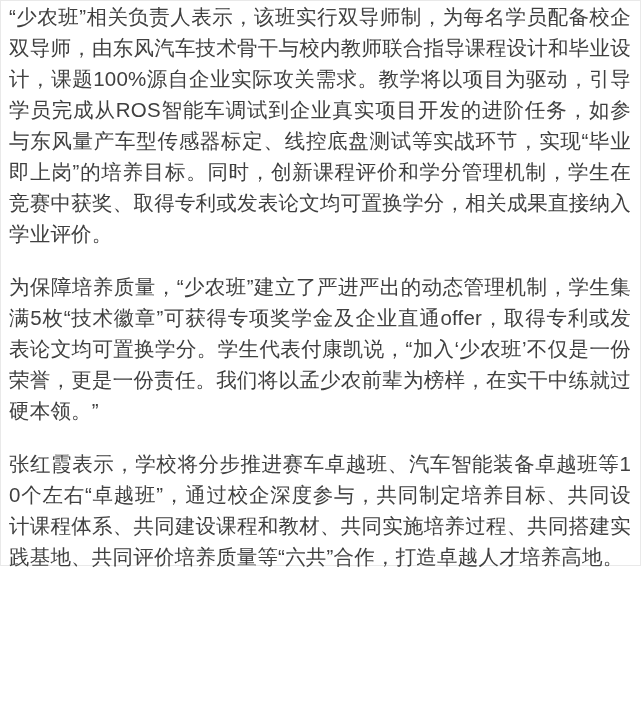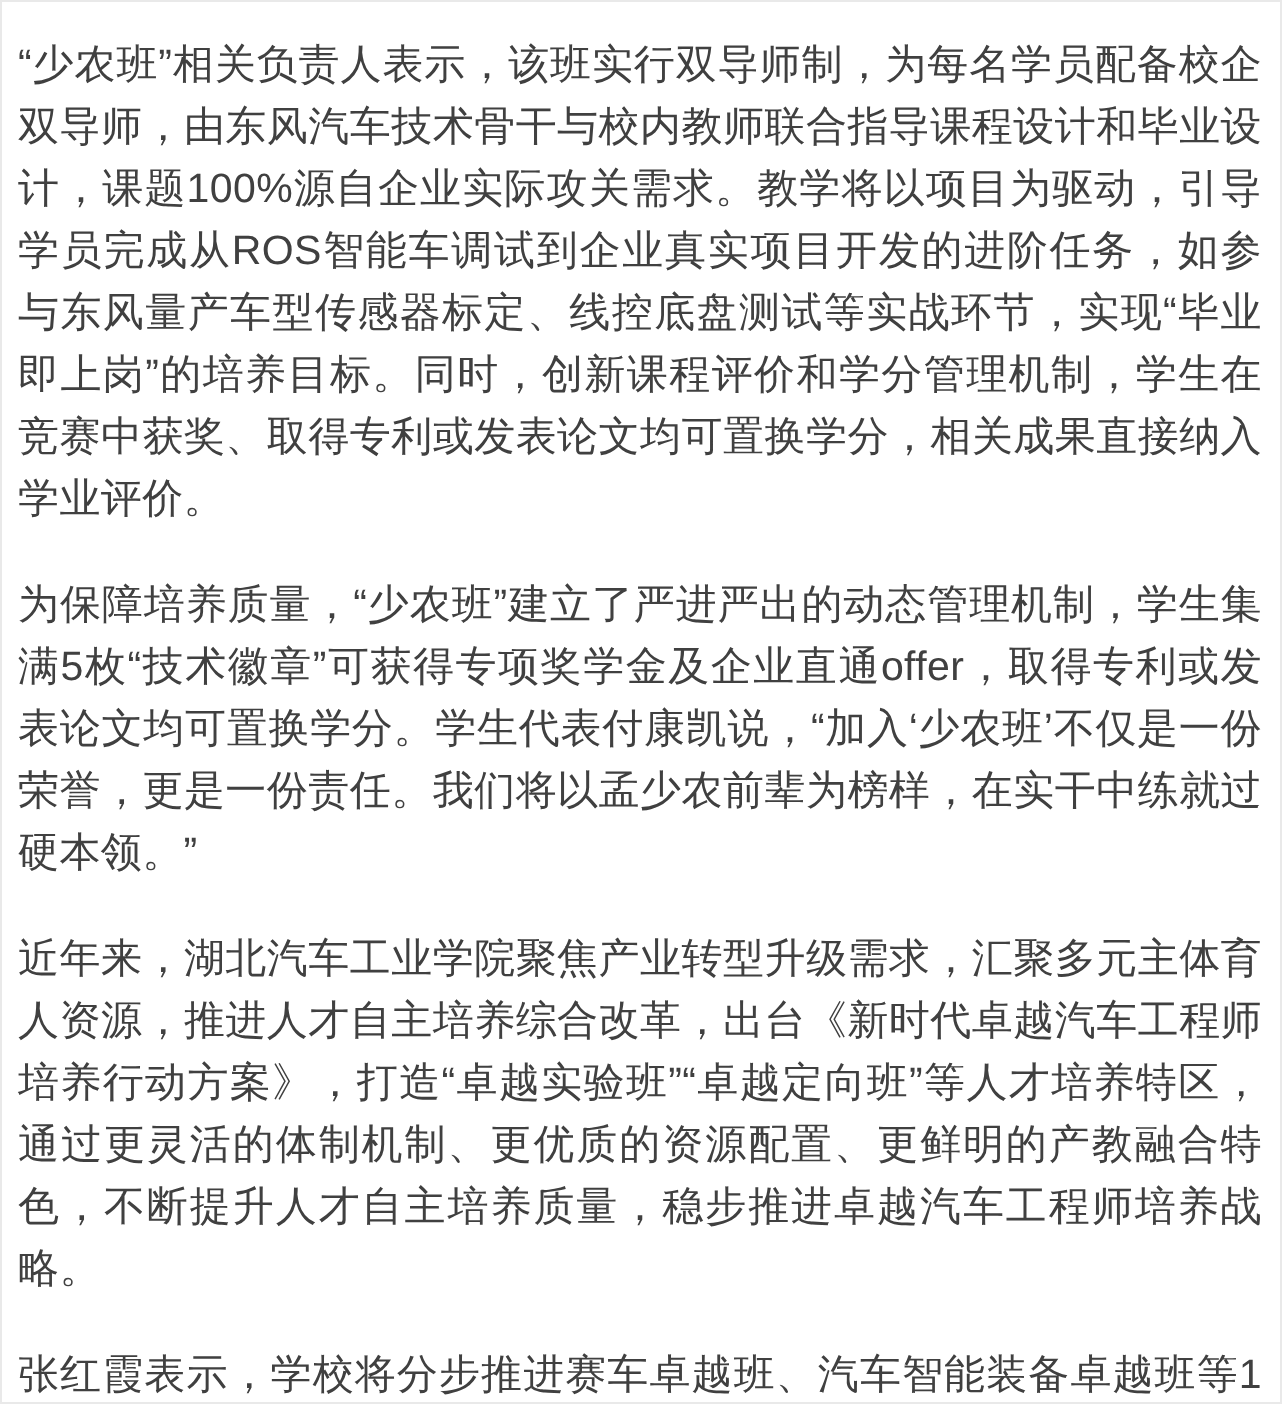--- a/index.html
+++ b/index.html
@@ -9,22 +9,22 @@
   body {
     width: 641px;
     height: 702px;
     overflow: hidden;
     background: var(--bg, #ffffff);
     font-family: "Liberation Sans", sans-serif;
   }
   .page {
     box-sizing: border-box;
     width: 641px;
-    height: 702px;
-    padding: 16px 9px 8px 8px;
+    height: 566px;
+    padding: 0 9px 8px 8px;
     border: 1px solid var(--edge, #e9e9e9);
   }
   .page p {
     margin: 0 0 22px 0;
     font-size: 20.5px;
     line-height: 31px;
     color: var(--fg, #404040);
     text-align: justify;
     word-break: break-all;
     letter-spacing: 0.2px;
@@ -33,15 +33,14 @@
   .page p:last-child {
     margin-bottom: 0;
   }
 </style>
 </head>
 <body style="--fg: #404040; --bg: #ffffff; --edge: #e9e9e9;">
 
 <div class="page">
   <p>“少农班”相关负责人表示，该班实行双导师制，为每名学员配备校企双导师，由东风汽车技术骨干与校内教师联合指导课程设计和毕业设计，课题100%源自企业实际攻关需求。教学将以项目为驱动，引导学员完成从ROS智能车调试到企业真实项目开发的进阶任务，如参与东风量产车型传感器标定、线控底盘测试等实战环节，实现“毕业即上岗”的培养目标。同时，创新课程评价和学分管理机制，学生在竞赛中获奖、取得专利或发表论文均可置换学分，相关成果直接纳入学业评价。</p>
   <p>为保障培养质量，“少农班”建立了严进严出的动态管理机制，学生集满5枚“技术徽章”可获得专项奖学金及企业直通offer，取得专利或发表论文均可置换学分。学生代表付康凯说，“加入‘少农班’不仅是一份荣誉，更是一份责任。我们将以孟少农前辈为榜样，在实干中练就过硬本领。”</p>
-  <p>近年来，湖北汽车工业学院聚焦产业转型升级需求，汇聚多元主体育人资源，推进人才自主培养综合改革，出台《新时代卓越汽车工程师培养行动方案》，打造“卓越实验班”“卓越定向班”等人才培养特区，通过更灵活的体制机制、更优质的资源配置、更鲜明的产教融合特色，不断提升人才自主培养质量，稳步推进卓越汽车工程师培养战略。</p>
   <p>张红霞表示，学校将分步推进赛车卓越班、汽车智能装备卓越班等10个左右“卓越班”，通过校企深度参与，共同制定培养目标、共同设计课程体系、共同建设课程和教材、共同实施培养过程、共同搭建实践基地、共同评价培养质量等“六共”合作，打造卓越人才培养高地。</p>
 </div>
 
 </body></html>

